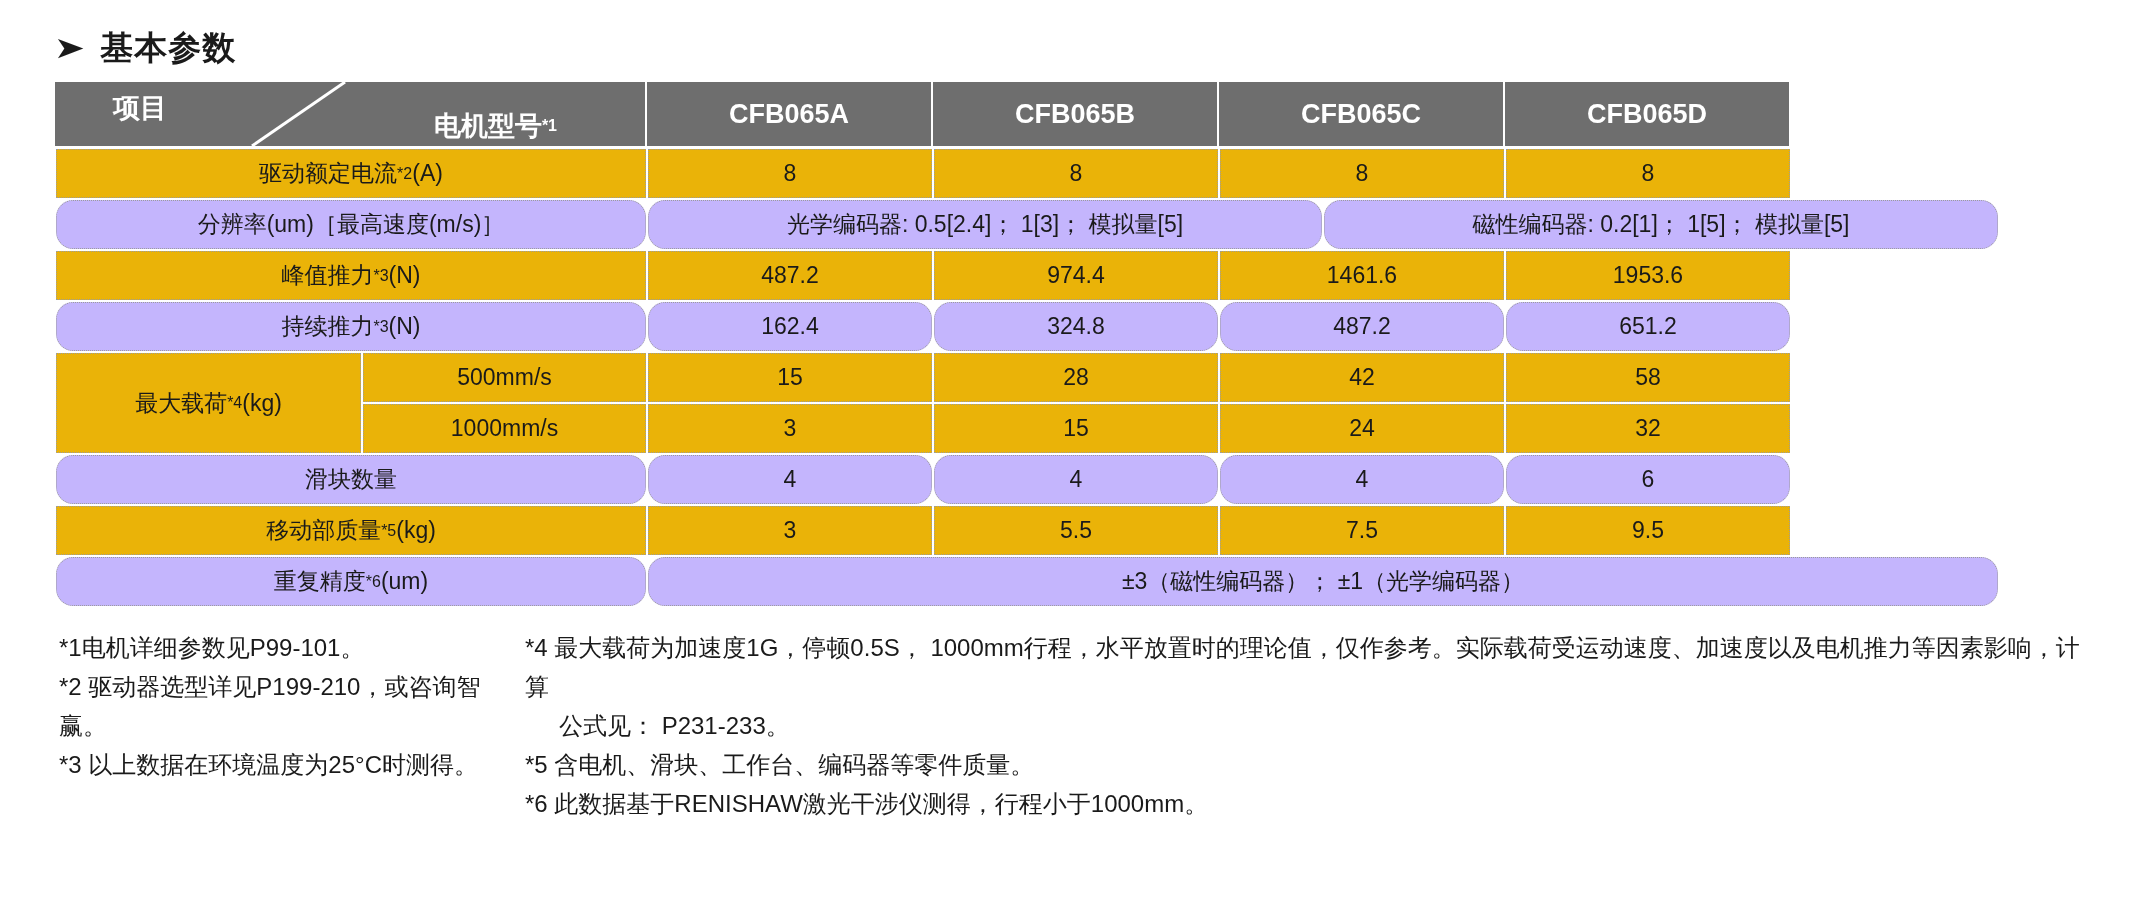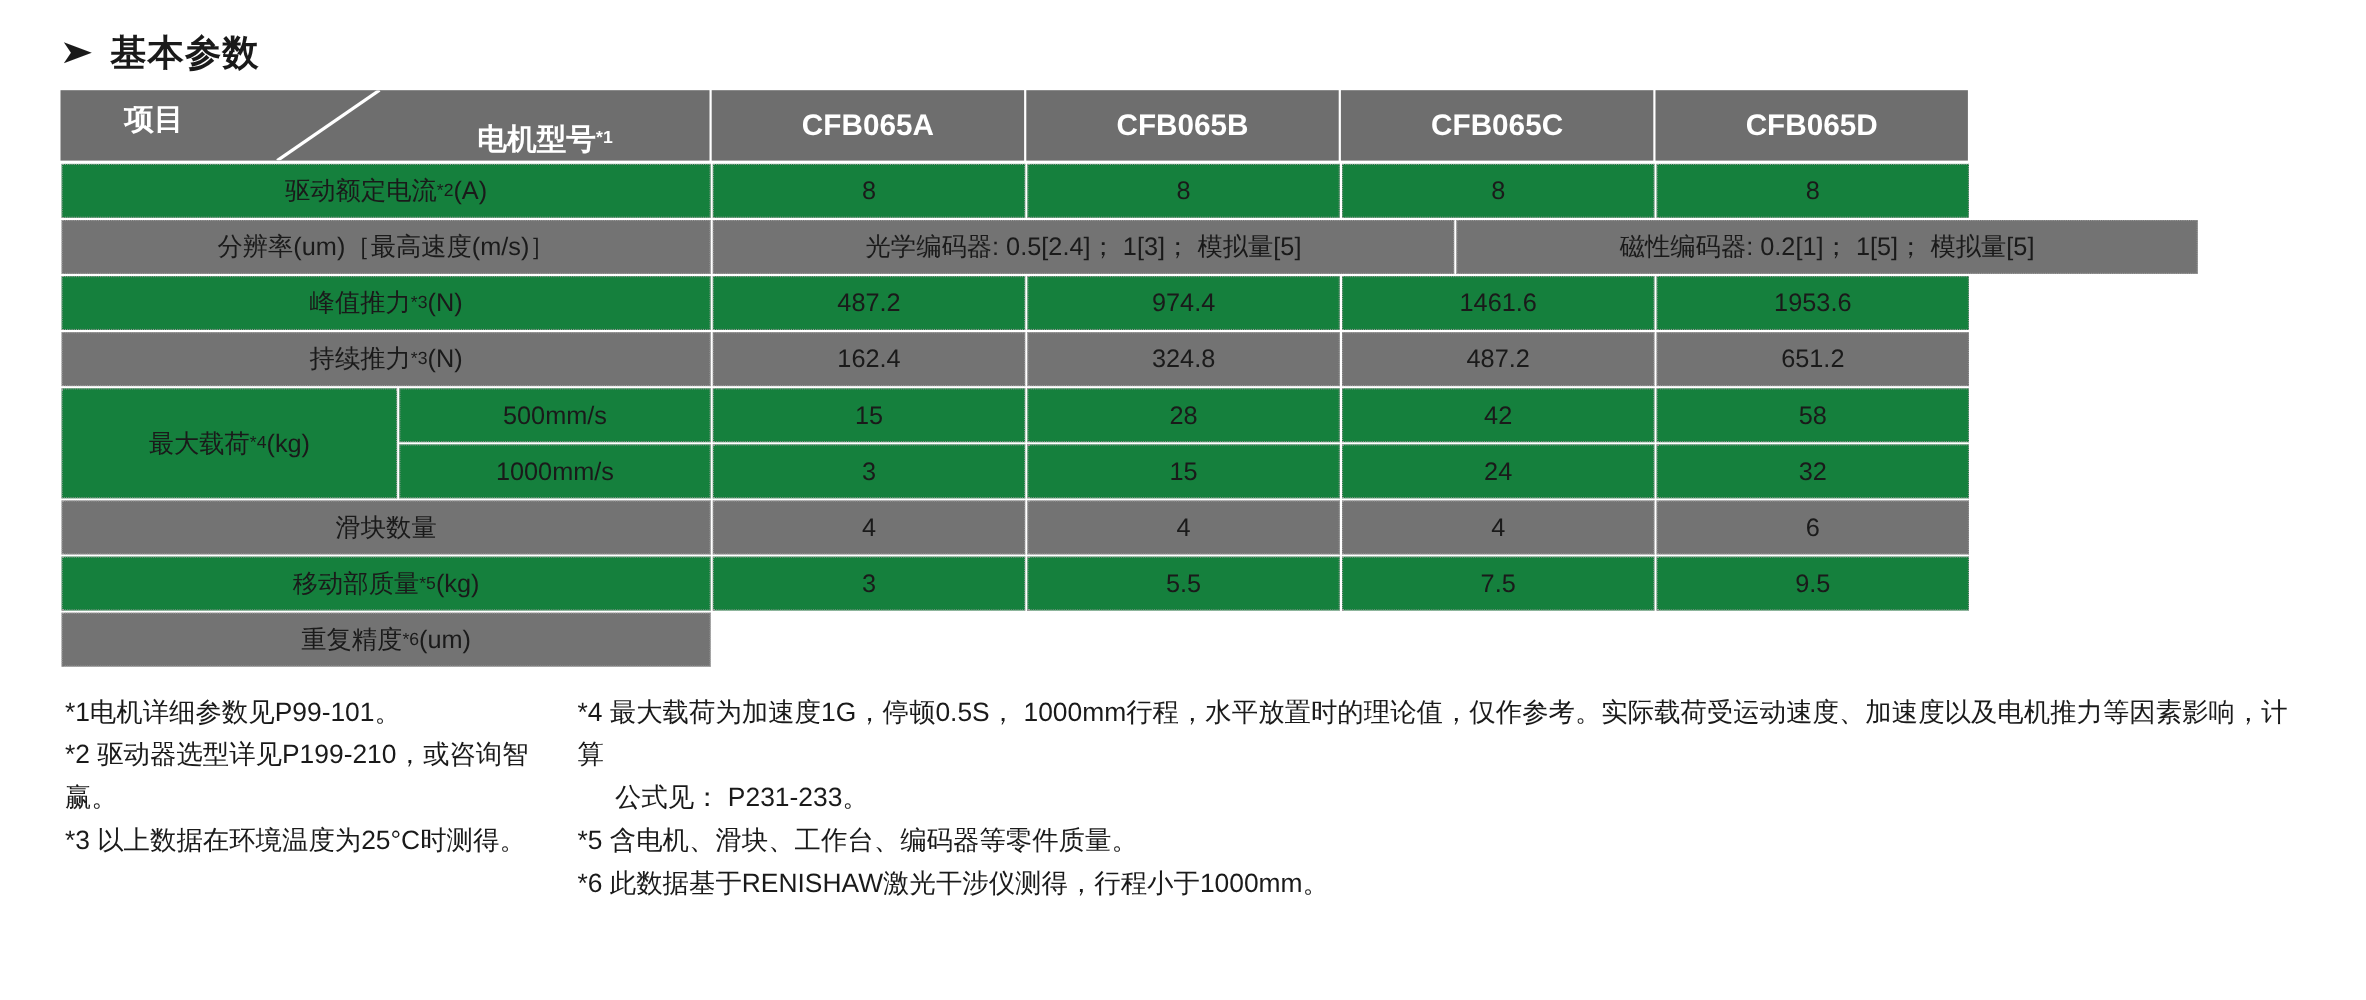--- a/index.html
+++ b/index.html
@@ -57,24 +57,24 @@
     align-items: stretch;
   }
   .cell {
     box-sizing: border-box;
     display: flex;
     align-items: center;
     justify-content: center;
     font-size: 23px;
     color: #1a1a1a;
     border: 1px dotted #9c9c9c;
-    background: #15803d;
+    background: #eab308;
     margin: 1px;
   }
-  .cell.shaded { background: #737373; }
+  .cell.shaded { background: #c4b5fd; border-radius: 17px; }
 
   
   .header-row { margin-bottom: 2px; }
   .hcell {
     box-sizing: border-box;
     display: flex;
     align-items: center;
     justify-content: center;
     background: #6e6e6e;
     color: #ffffff;
@@ -274,20 +274,21 @@
       <div class="cell c-data rowh">7.5</div>
       <div class="cell c-data rowh">9.5</div>
     </div>
 
     <div class="row">
       <div class="cell c-label rowh shaded label-left">
         <span>重复精度</span>
           <span class="sup">*6</span>
           <span>(um)</span>
       </div>
+      <div class="cell c-span4 rowh shaded">±3（磁性编码器）；  ±1（光学编码器）</div>
     </div>
 
   </div>
 
   <div class="notes">
     <div class="notes-left">
       <div class="note">*1电机详细参数见P99-101。</div>
       <div class="note">*2 驱动器选型详见P199-210，或咨询智赢。</div>
       <div class="note">*3 以上数据在环境温度为25°C时测得。</div>
     </div>

